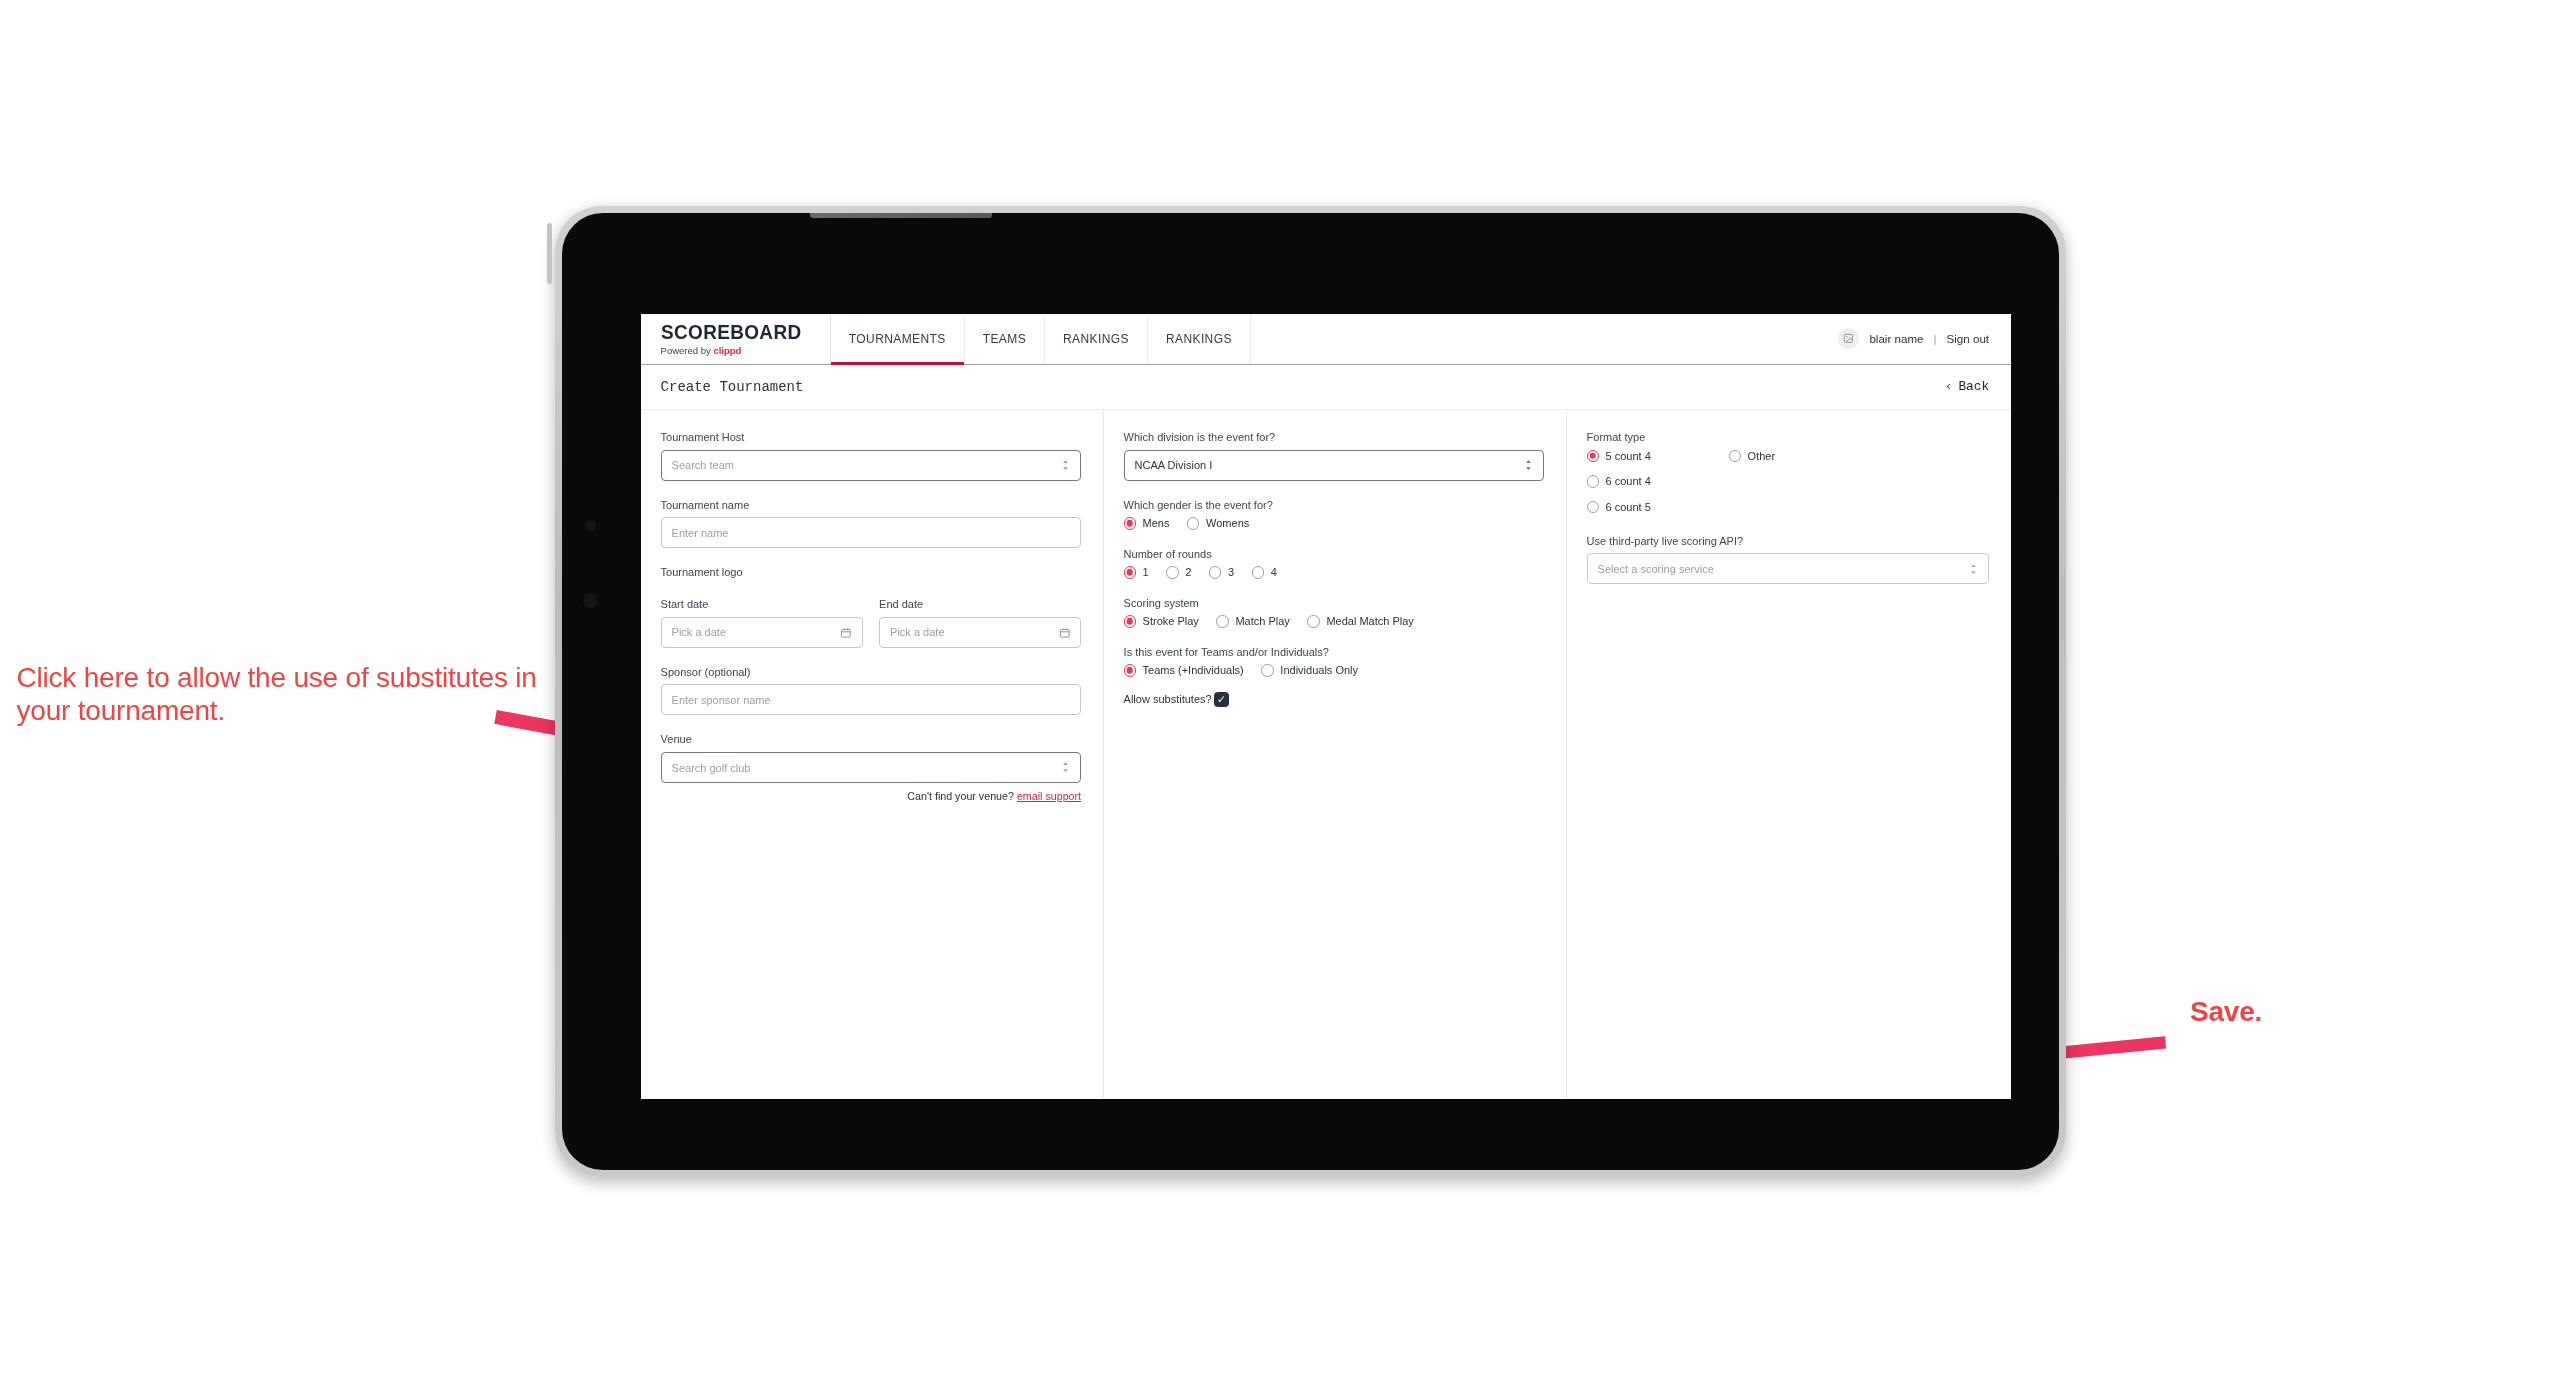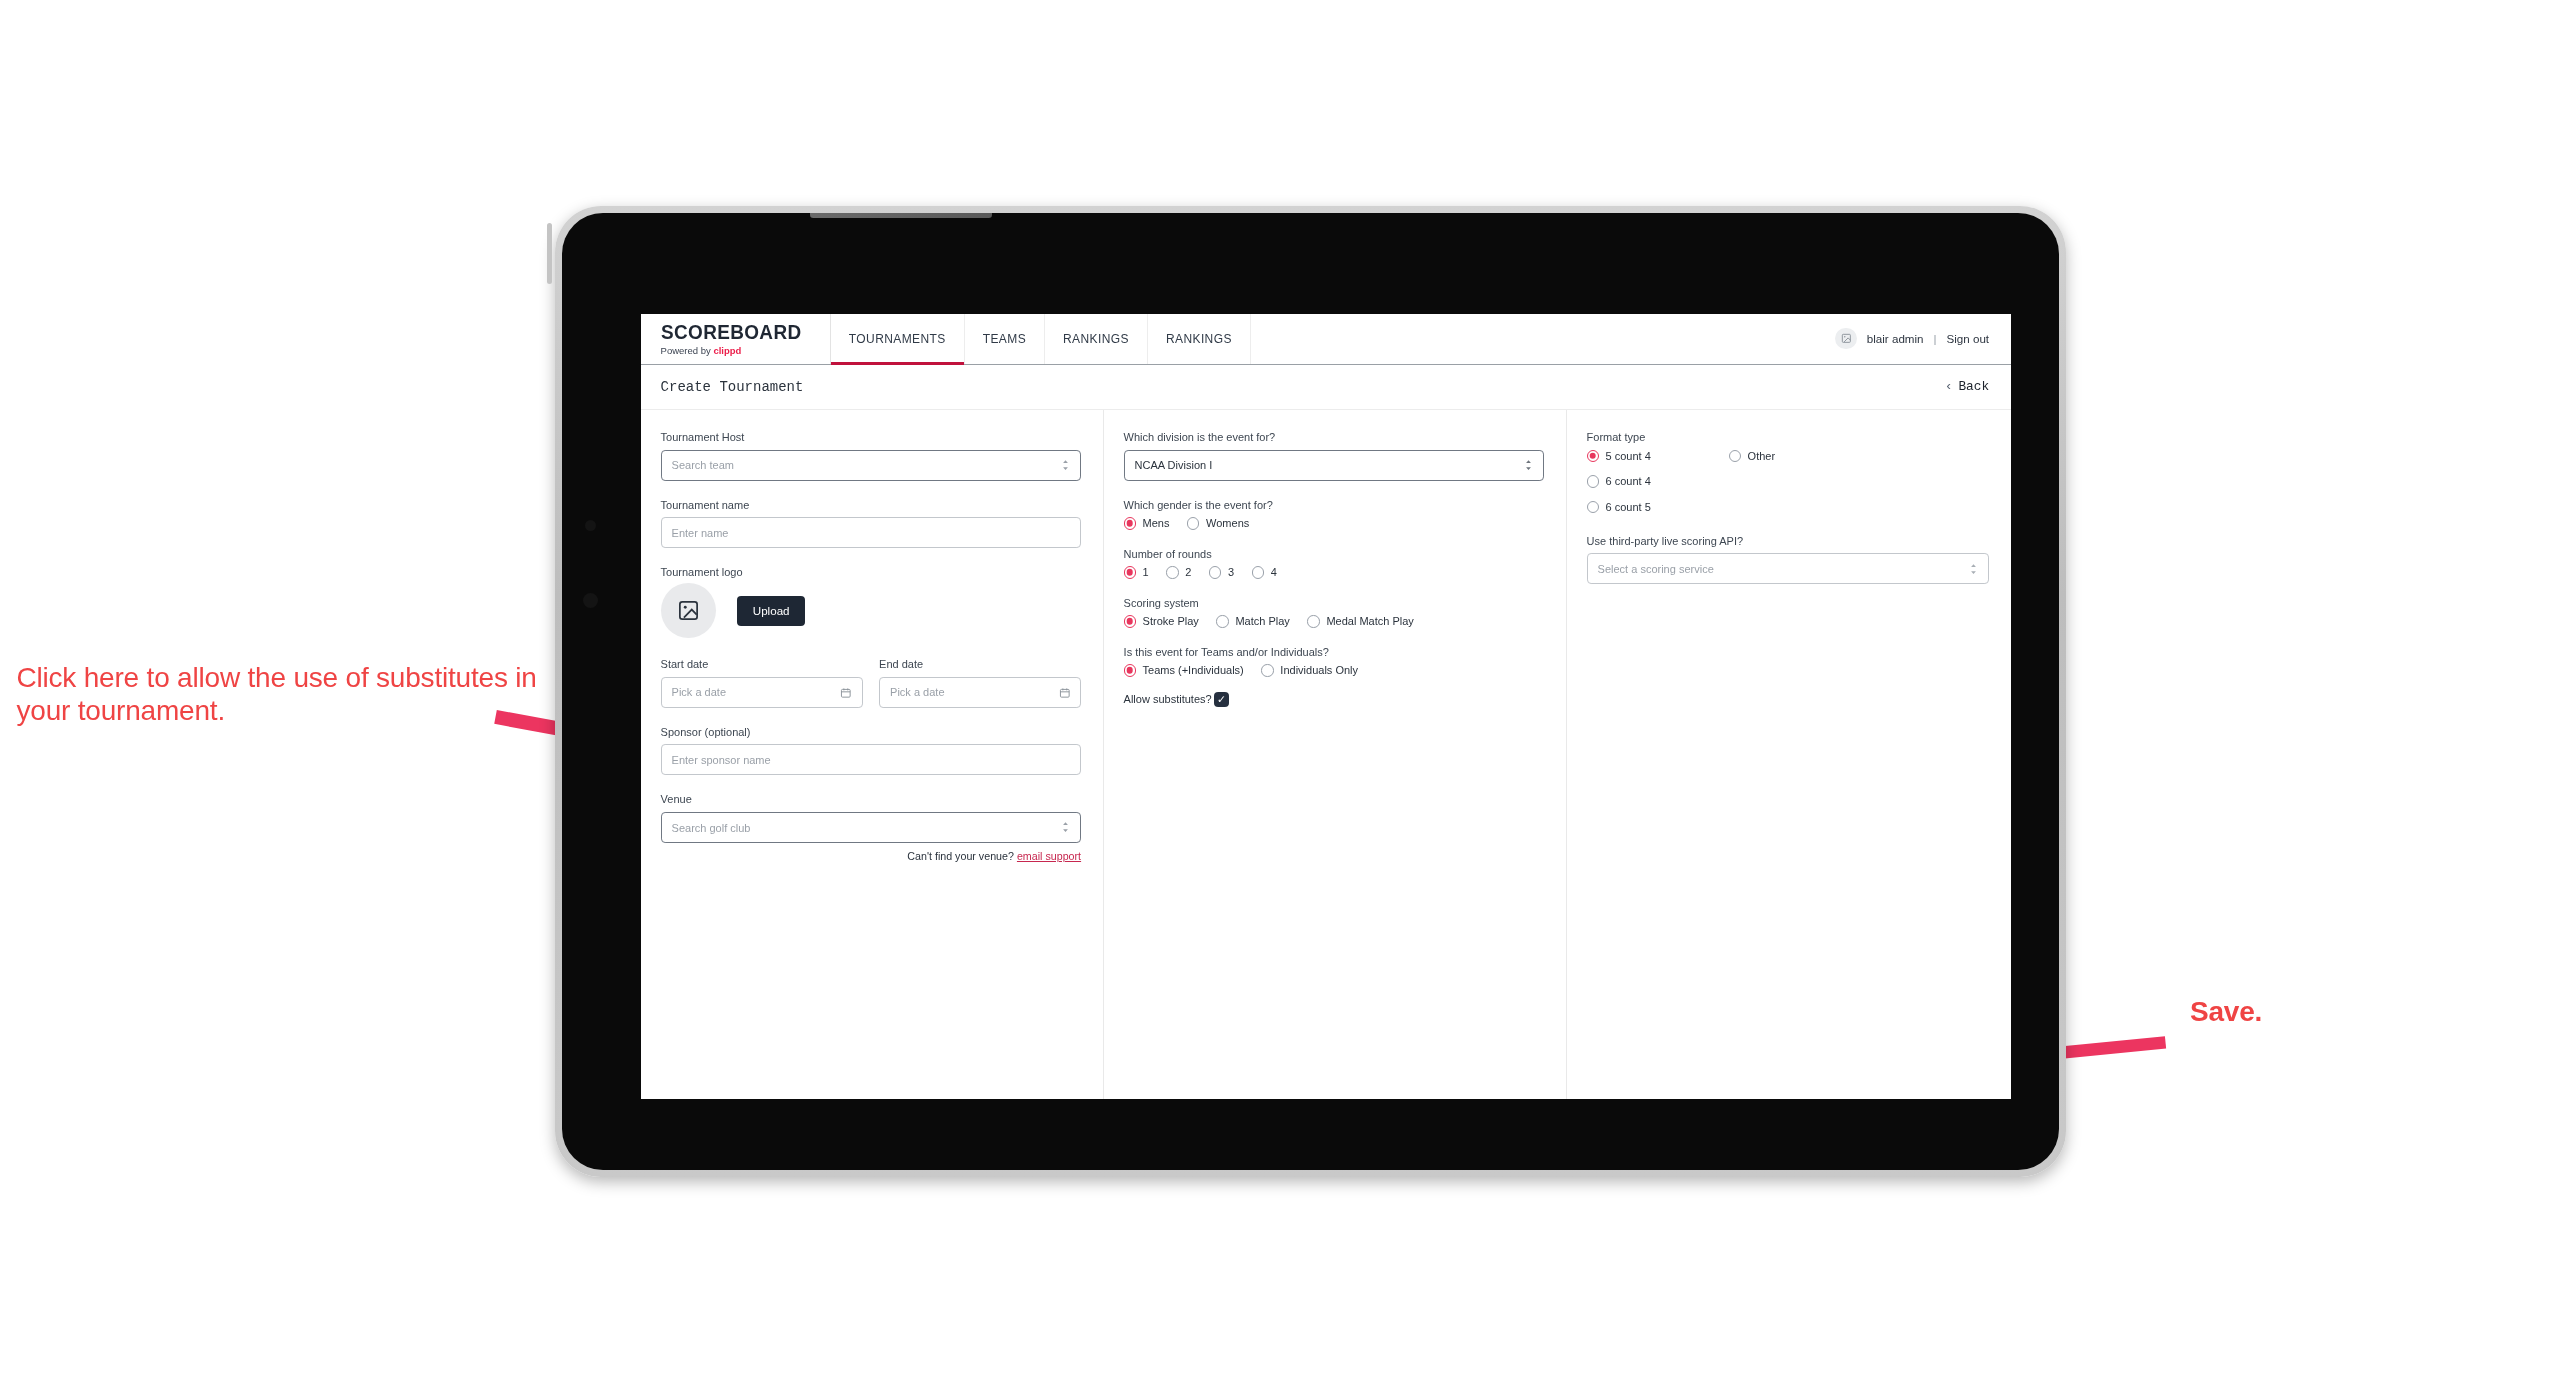--- a/index.html
+++ b/index.html
@@ -222,21 +222,21 @@
         <div class="navtab">RANKINGS</div>
 
         <div id="user-area">
           <div id="avatar">
             <svg width="10.7" height="10.7" viewBox="0 0 24 24" fill="none" stroke="#7d8severity">
               <rect x="3" y="3" width="18" height="18" rx="2" stroke="#868d95" stroke-width="2"></rect>
               <circle cx="8.5" cy="8.5" r="1.6" fill="#868d95"></circle>
               <path d="M21 16l-5-5-9 9" stroke="#868d95" stroke-width="2" fill="none"></path>
             </svg>
           </div>
-          <span>blair admin</span>
+          <span>blair name</span>
           <span class="sep">|</span>
           <span id="signout">Sign out</span>
         </div>
       </div>
 
       <div id="sub-header">
         <div id="page-title">Create Tournament</div>
         <div id="back-link">
           <span class="chev">‹</span>
           <span>Back</span>
@@ -255,30 +255,20 @@
                 </svg>
             </span>
           </div>
 
           <label class="fl gap">Tournament name</label>
           <div class="input light">
             <span>Enter name</span>
           </div>
 
           <label class="fl gap tight">Tournament logo</label>
-          <div id="logo-row">
-            <div id="logo-circle">
-              <svg width="23" height="23" viewBox="0 0 24 24">
-                <rect x="3" y="3" width="18" height="18" rx="2.5" fill="none" stroke="#2b333d" stroke-width="1.8"></rect>
-                <circle cx="8.6" cy="8.6" r="1.5" fill="#2b333d"></circle>
-                <path d="M20.5 16.2l-5.1-5.2-8.2 8.4" fill="none" stroke="#2b333d" stroke-width="1.8"></path>
-              </svg>
-            </div>
-            <div id="upload-btn">Upload</div>
-          </div>
 
           <div class="row2" style="margin-top:20px;">
             <div>
               <label class="fl">Start date</label>
               <div class="input light">
                 <span>Pick a date</span>
                 <span class="tail">
                   <svg width="11.6" height="11.6" viewBox="0 0 24 24">
                     <rect x="3" y="5" width="18" height="16" rx="2" fill="none" stroke="#8d949c" stroke-width="2"></rect>
                     <path d="M3 10h18M8 3v4M16 3v4" stroke="#8d949c" stroke-width="2"></path>

